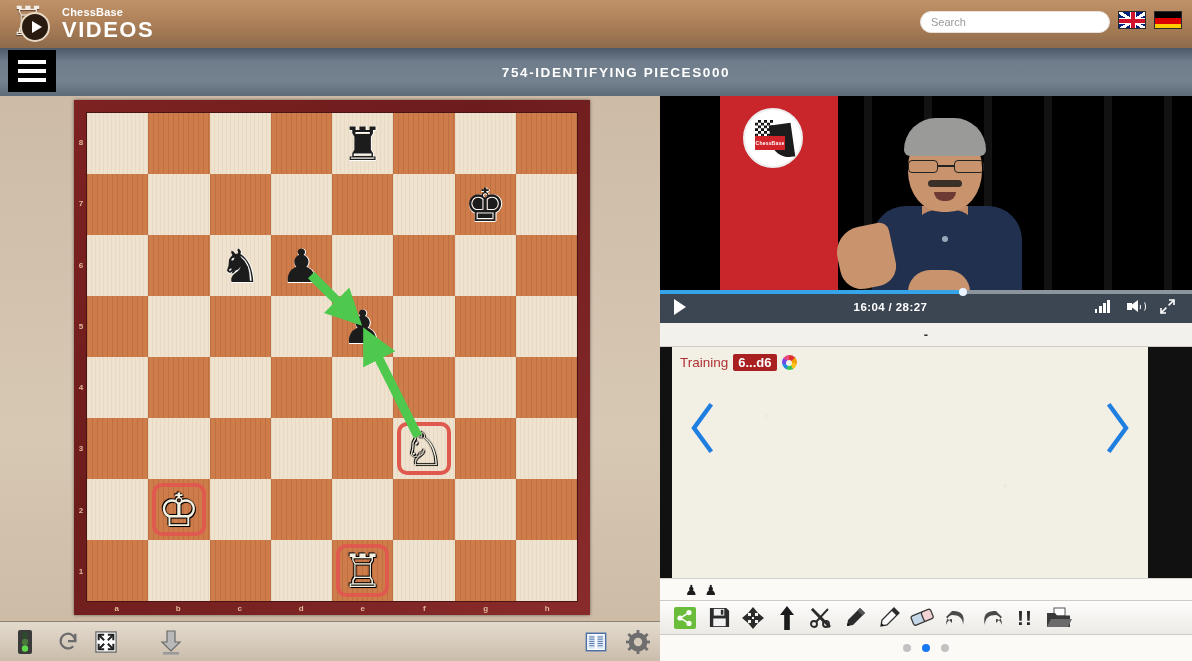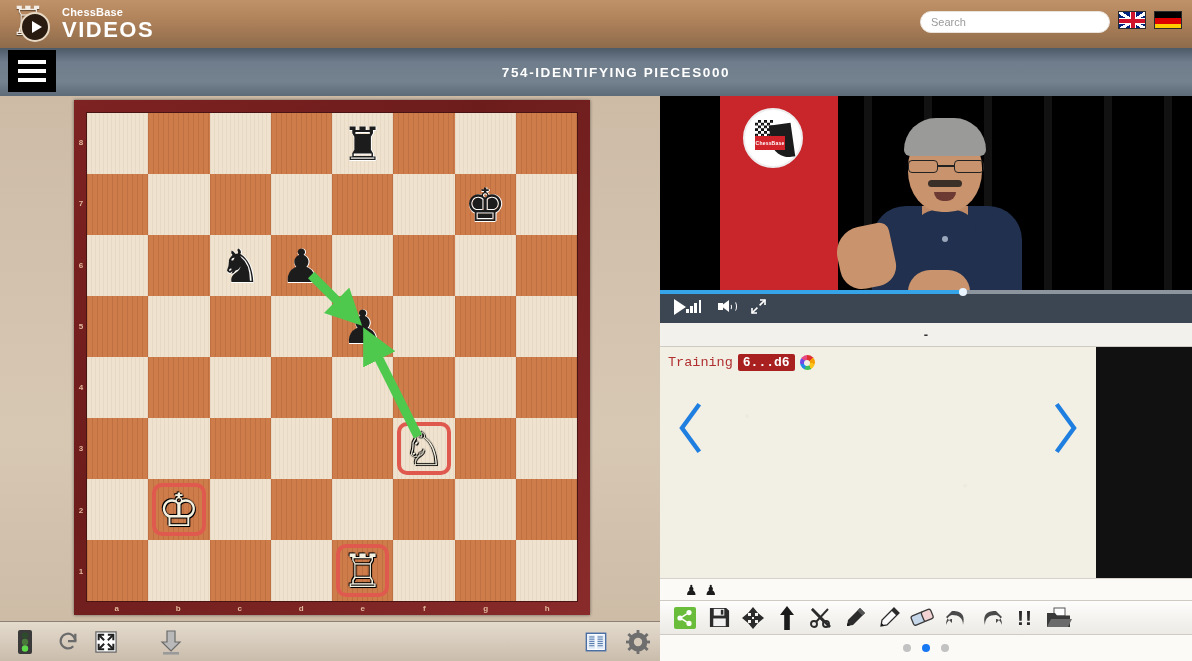--- a/index.html
+++ b/index.html
@@ -164,25 +164,24 @@
   .spk .cone{position:absolute;left:0;top:3px;width:5px;height:7px;background:#fff;}
   .spk .tri2{position:absolute;left:3px;top:0;width:0;height:0;border-right:8px solid #fff;border-top:6.5px solid transparent;border-bottom:6.5px solid transparent;}
   .spk .w1,.spk .w2{position:absolute;border:1.4px solid #fff;border-radius:50%;border-left-color:transparent;border-top-color:transparent;border-bottom-color:transparent;}
   .spk .w1{left:10px;top:3.6px;width:4px;height:6px;}
   .spk .w2{left:12px;top:1.2px;width:7px;height:11px;}
   .expand{position:relative;width:15px;height:15px;cursor:pointer;}
 
   .dashrow{position:absolute;left:0;top:227px;width:532px;height:24px;background:#f3f1ec;border-bottom:1px solid #cfcbc4;
     display:flex;align-items:center;justify-content:center;color:#333;font-size:13px;font-weight:bold;}
 
-  .notation{position:absolute;left:0;top:251px;width:436px;height:231px;
+  .notation{position:absolute;left:12px;top:251px;width:476px;height:231px;
     background:#f2efe5;
     background-image:radial-gradient(circle at 20% 30%, rgba(0,0,0,.018) 0 2px, transparent 2px),
                      radial-gradient(circle at 70% 60%, rgba(0,0,0,.018) 0 2px, transparent 2px);
-    font-family:Liberation Mono, monospace;
   }
   .training{position:absolute;left:8px;top:7px;display:flex;align-items:center;gap:5px;}
   .training .lbl{color:#b03030;font-size:13.5px;}
   .training .badge{background:#a82020;color:#fff;font-size:13px;font-weight:bold;padding:1px 5px;border-radius:2px;}
   .cwheel{width:15px;height:15px;border-radius:50%;
     background:conic-gradient(#e03131 0 14%, #f59f00 14% 28%, #fcc419 28% 42%, #40c057 42% 57%, #228be6 57% 71%, #7048e8 71% 85%, #e64980 85% 100%);
     position:relative;}
   .cwheel::after{content:"";position:absolute;left:4.5px;top:4.5px;width:6px;height:6px;border-radius:50%;background:#f2efe5;}
   .navchev{position:absolute;top:55px;font-size:0;cursor:pointer;}
   .navchev svg{display:block;}
@@ -465,20 +464,21 @@
         <div class="mouth"></div>
       </div>
     </div>
 
     <div class="vctl">
       <div class="pbar">
         <div class="fill" id="pfill" style="width: 57%;"></div>
         <div class="dot" id="pdot" style="left: 57%;"></div>
       </div>
       <div class="play"></div>
+      <div class="time">16:04 / 28:27</div>
       <div class="right">
         <span class="bars">
             <i style="height:4px"></i>
             <i style="height:7px"></i>
             <i style="height:10px"></i>
             <i style="height:13px"></i>
           </span>
         <span class="spk">
             <span class="cone"></span>
             <span class="tri2"></span>

